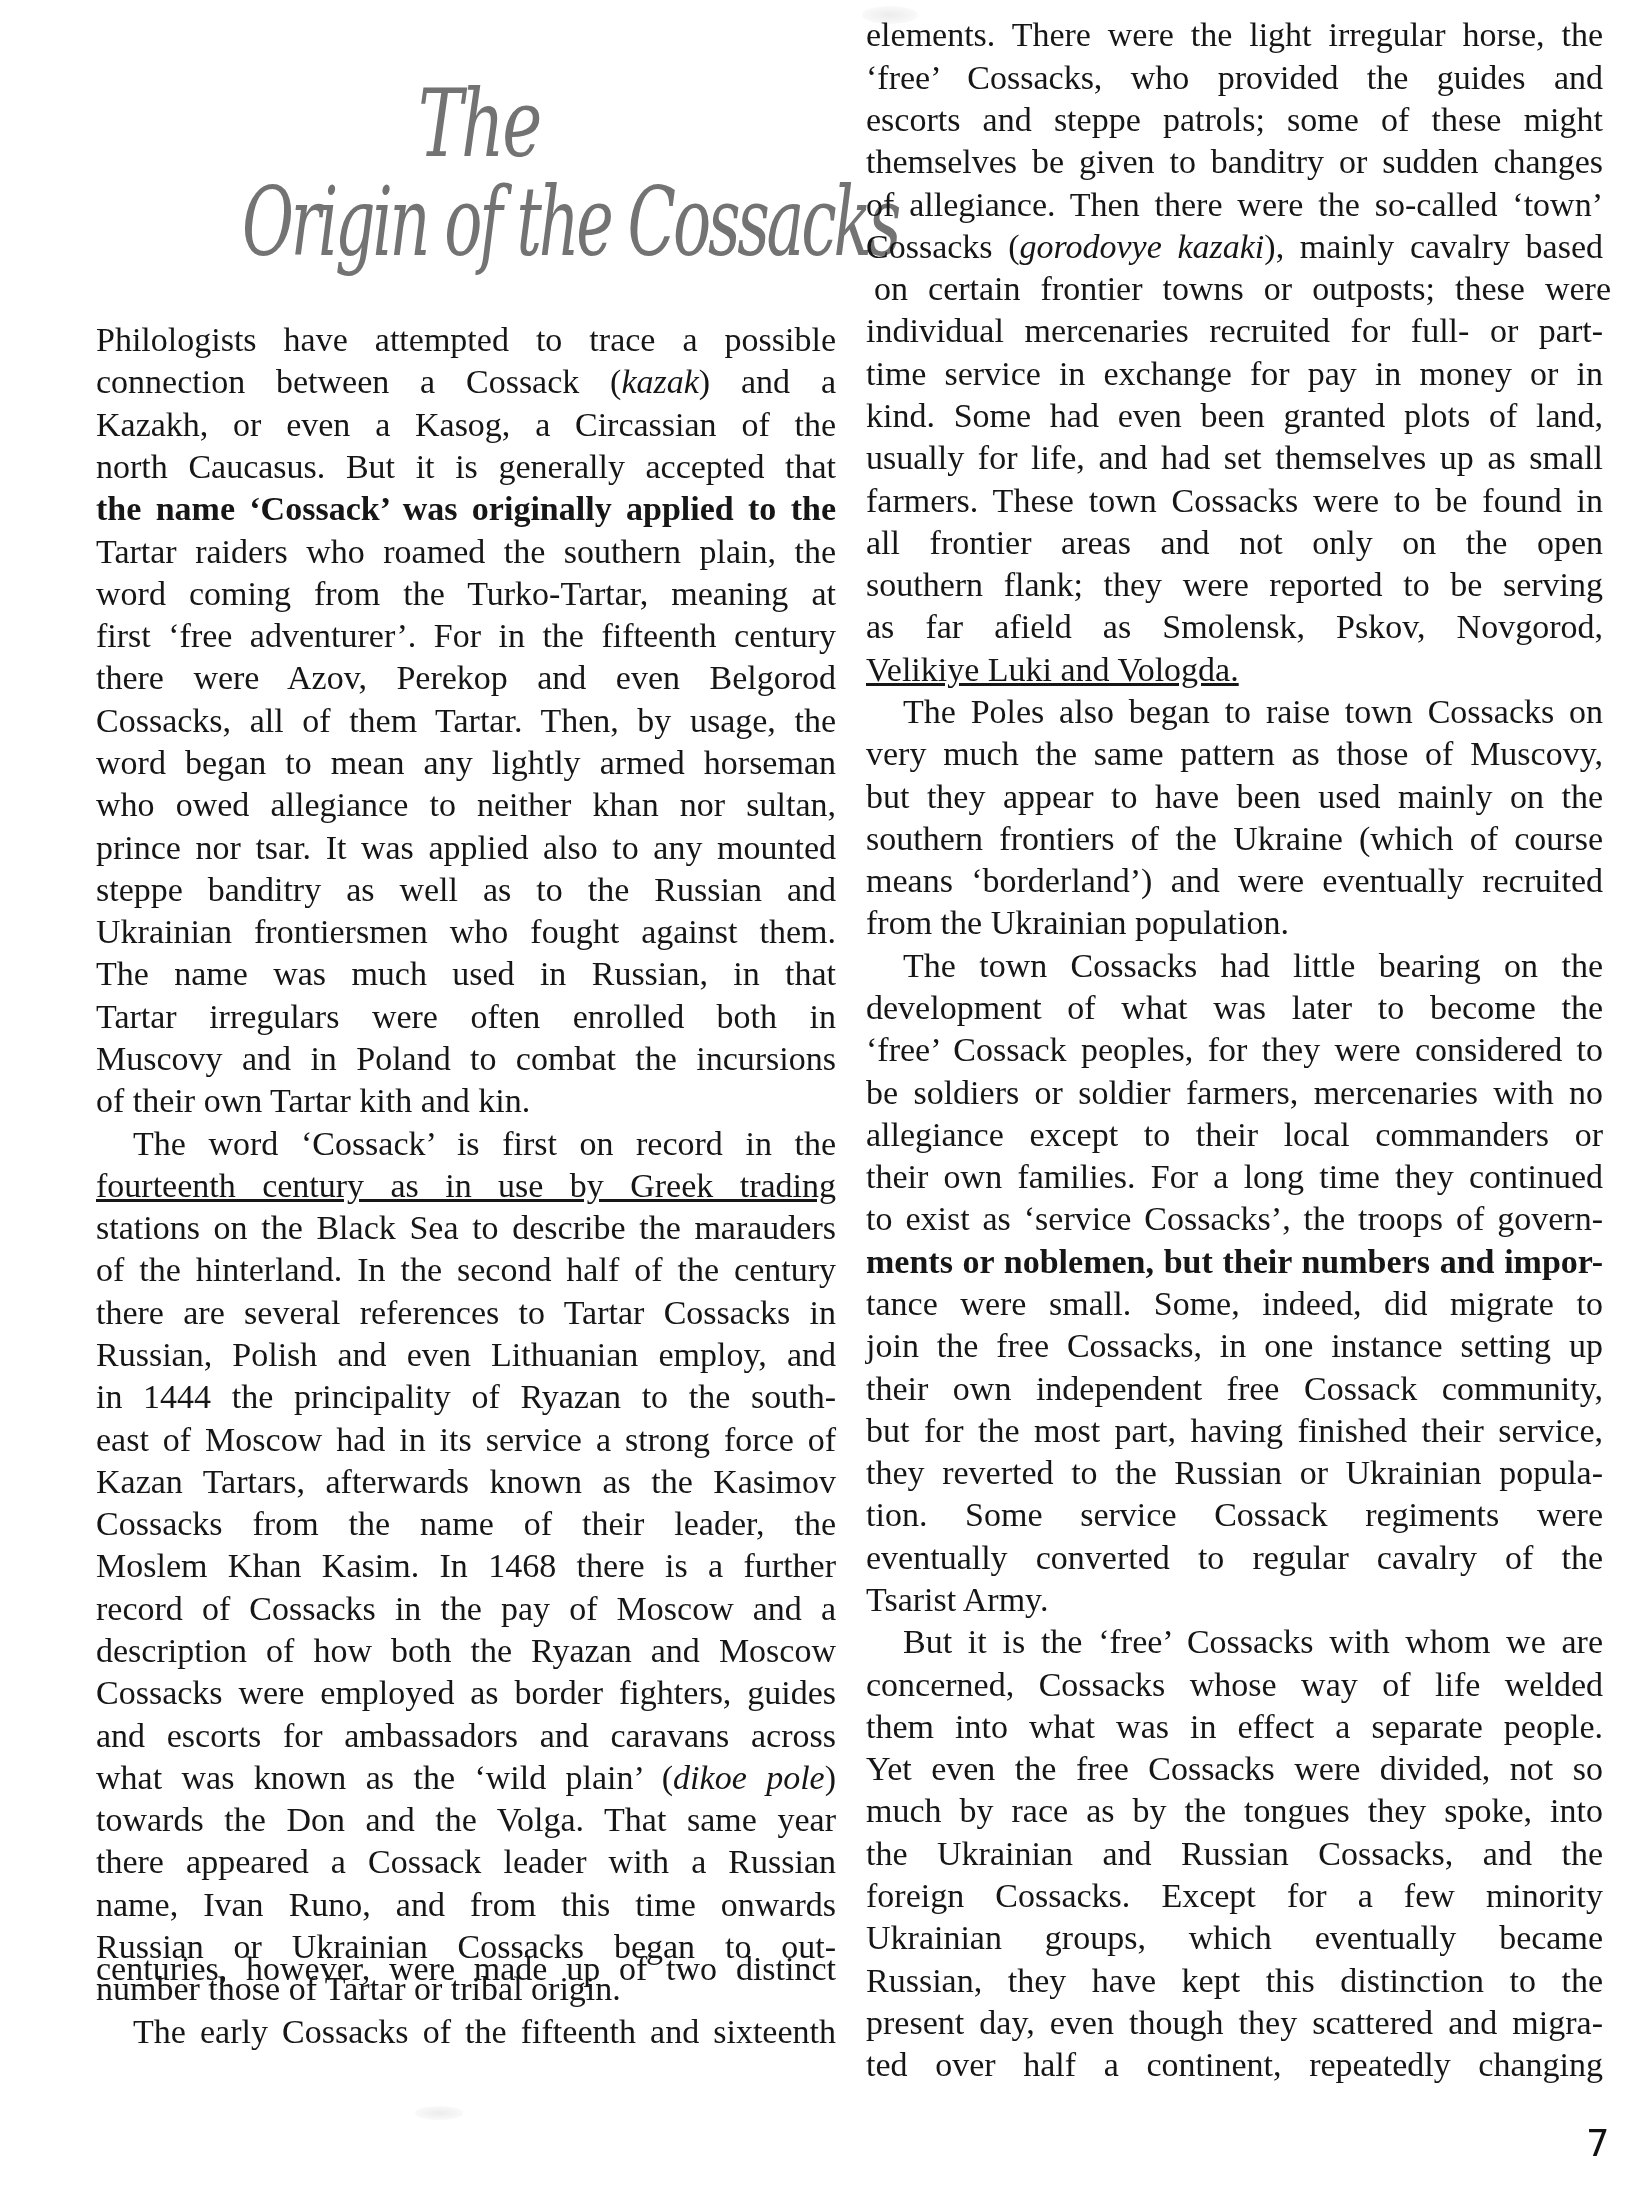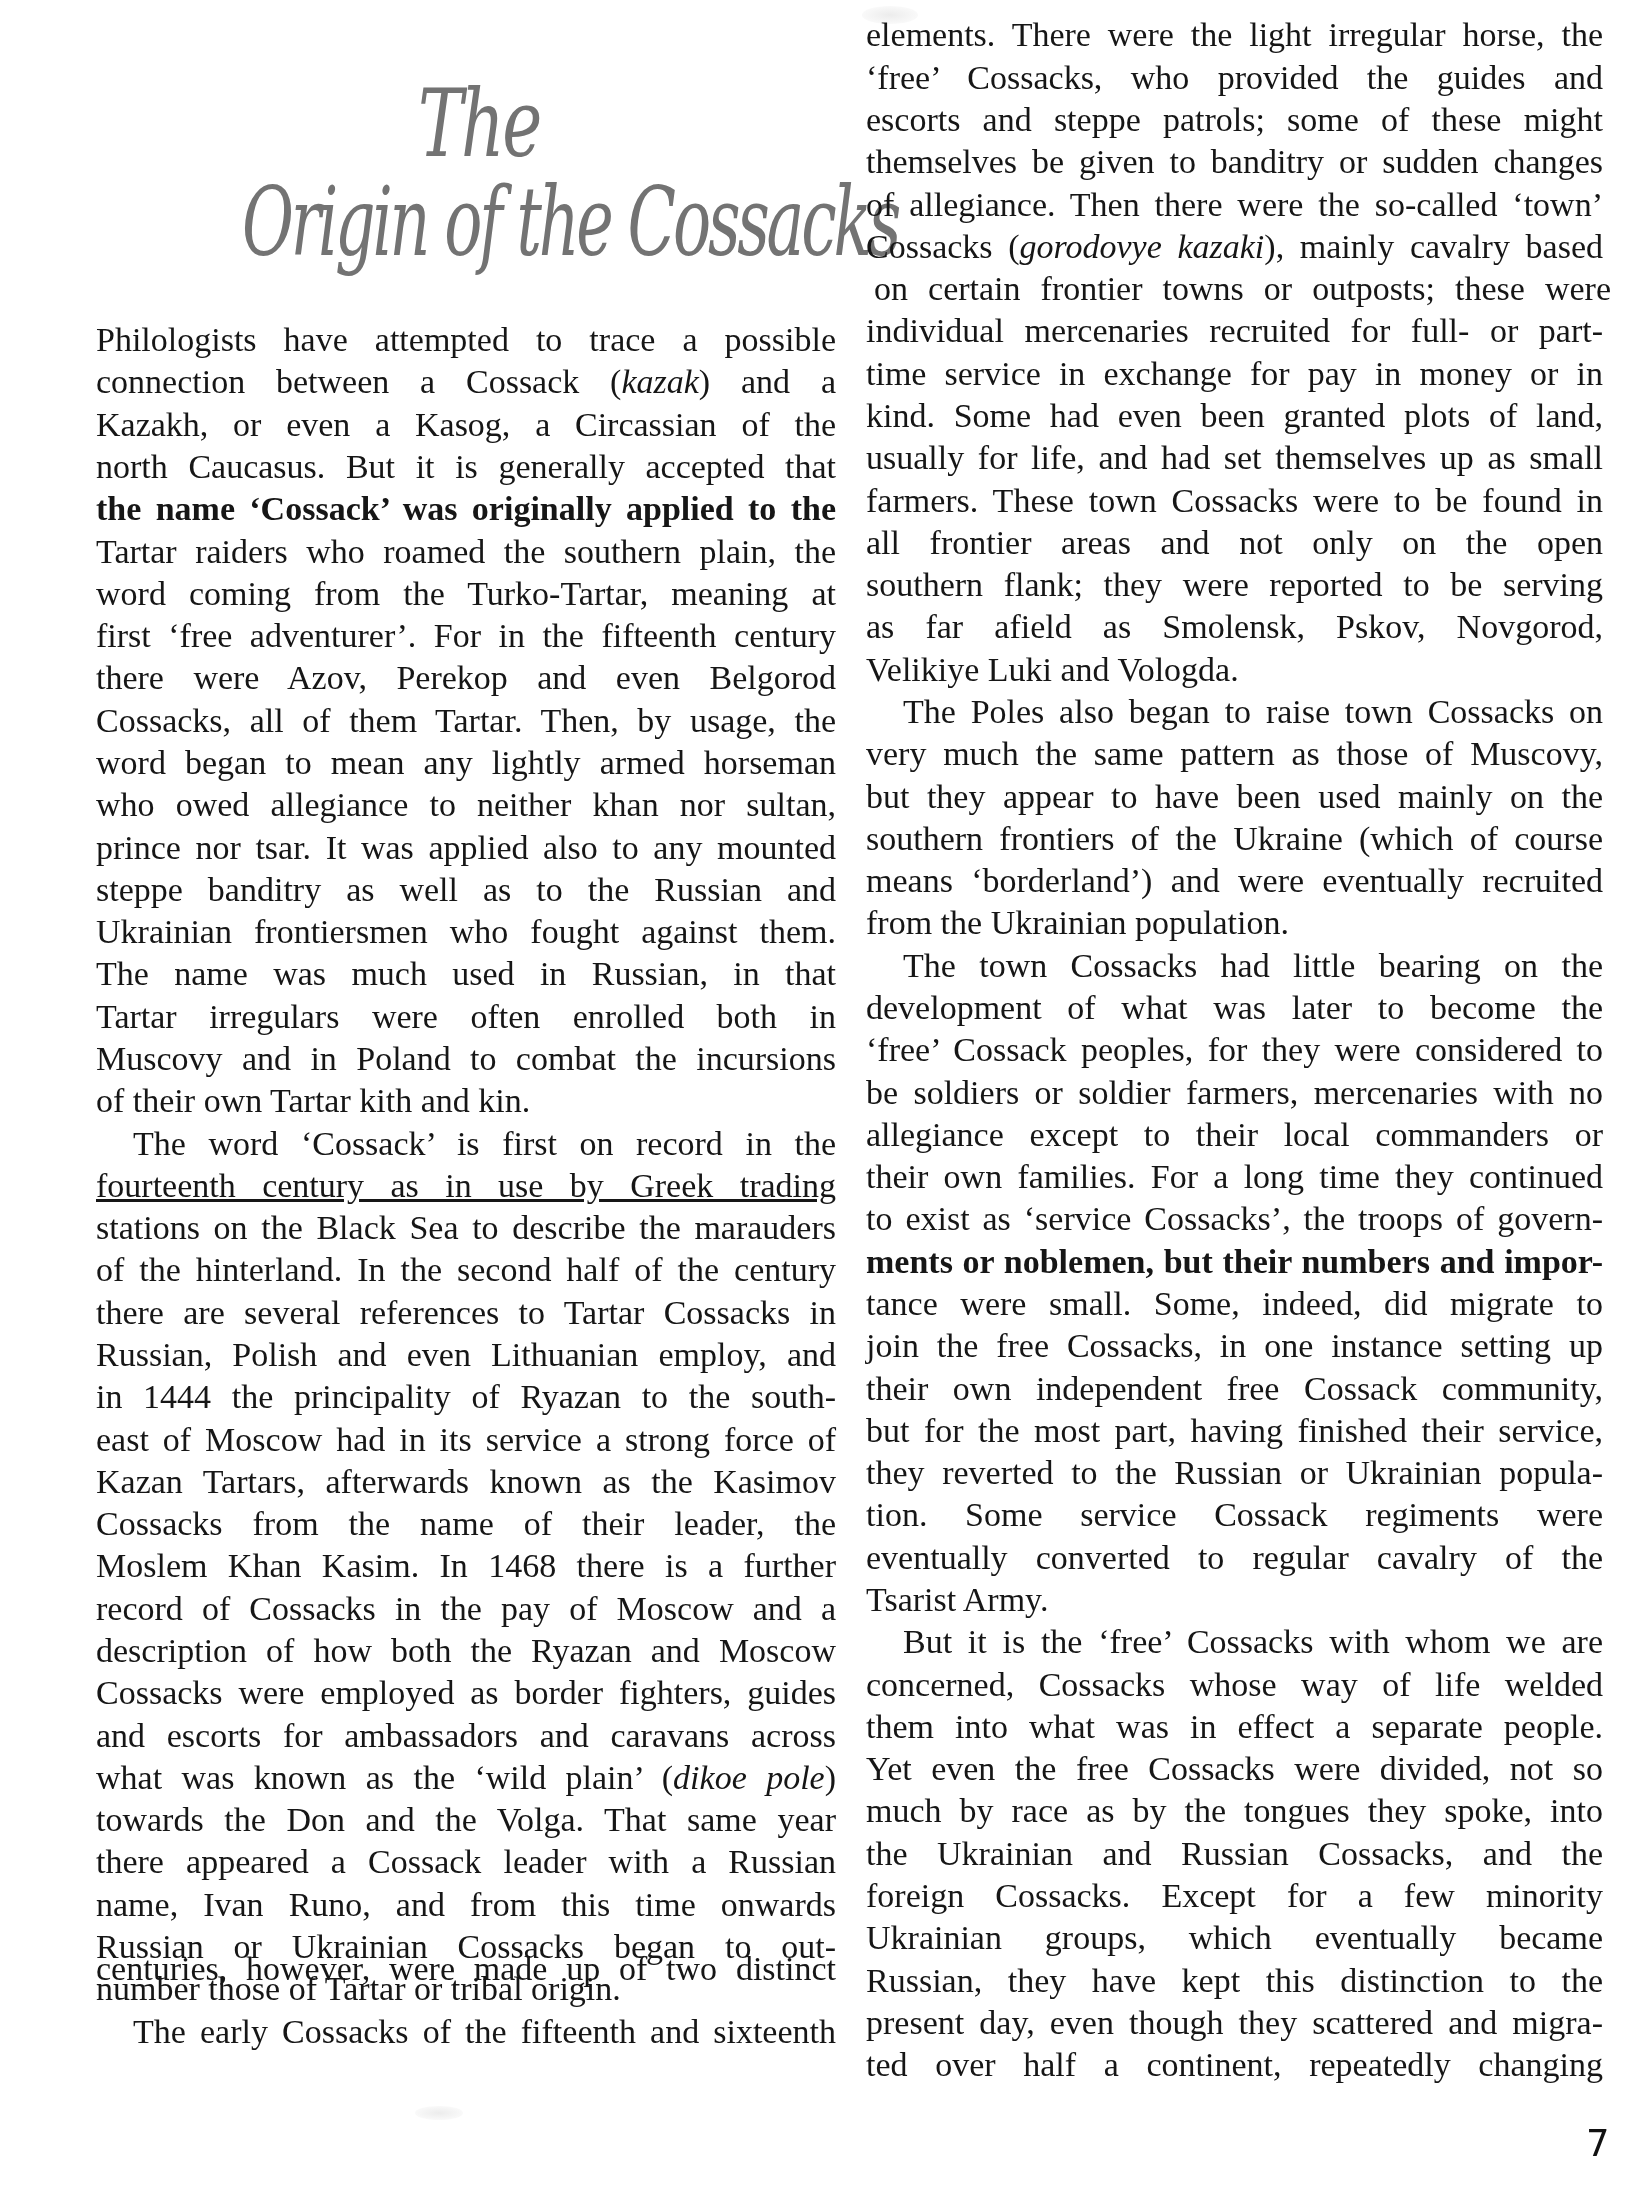--- a/index.html
+++ b/index.html
@@ -87,21 +87,21 @@
       <div class="line" style="top: 226px;">Cossacks (<i>gorodovye kazaki</i>), mainly cavalry based</div>
       <div class="line" style="top: 268px; margin-left: 8px;">on certain frontier towns or outposts; these were</div>
       <div class="line" style="top: 310px;">individual mercenaries recruited for full- or part-</div>
       <div class="line" style="top: 353px;">time service in exchange for pay in money or in</div>
       <div class="line" style="top: 395px;">kind. Some had even been granted plots of land,</div>
       <div class="line" style="top: 437px;">usually for life, and had set themselves up as small</div>
       <div class="line" style="top: 480px;">farmers. These town Cossacks were to be found in</div>
       <div class="line" style="top: 522px;">all frontier areas and not only on the open</div>
       <div class="line" style="top: 564px;">southern flank; they were reported to be serving</div>
       <div class="line" style="top: 606px;">as far afield as Smolensk, Pskov, Novgorod,</div>
-      <div class="line last" style="top: 649px;">Velikiye Luki and Vologda.</div>
+      <div class="line last" style="top: 649px; text-decoration: underline;">Velikiye Luki and Vologda.</div>
       <div class="line indent" style="top: 691px;">The Poles also began to raise town Cossacks on</div>
       <div class="line" style="top: 733px;">very much the same pattern as those of Muscovy,</div>
       <div class="line" style="top: 776px;">but they appear to have been used mainly on the</div>
       <div class="line" style="top: 818px;">southern frontiers of the Ukraine (which of course</div>
       <div class="line" style="top: 860px;">means ‘borderland’) and were eventually recruited</div>
       <div class="line last" style="top: 902px;">from the Ukrainian population.</div>
       <div class="line indent" style="top: 945px;">The town Cossacks had little bearing on the</div>
       <div class="line" style="top: 987px;">development of what was later to become the</div>
       <div class="line" style="top: 1029px;">‘free’ Cossack peoples, for they were considered to</div>
       <div class="line" style="top: 1072px;">be soldiers or soldier farmers, mercenaries with no</div>

